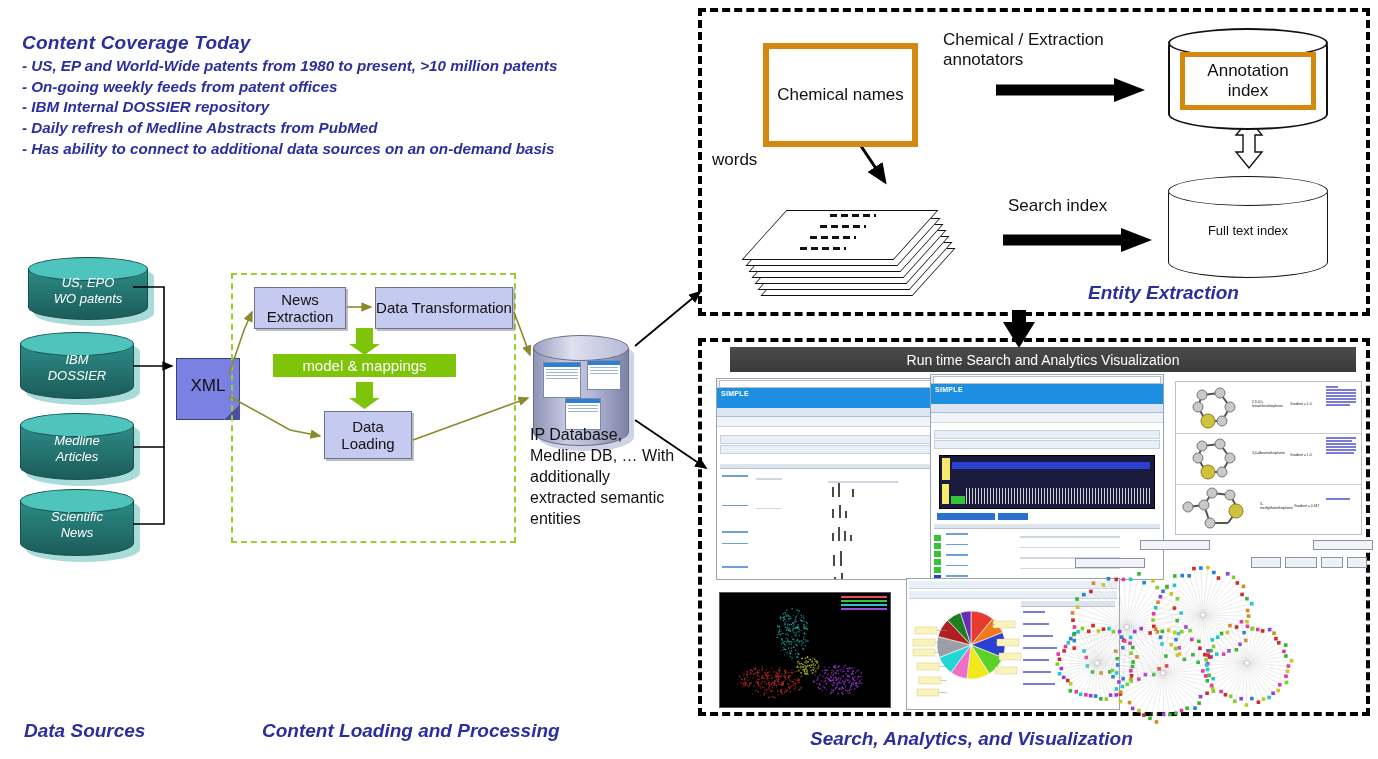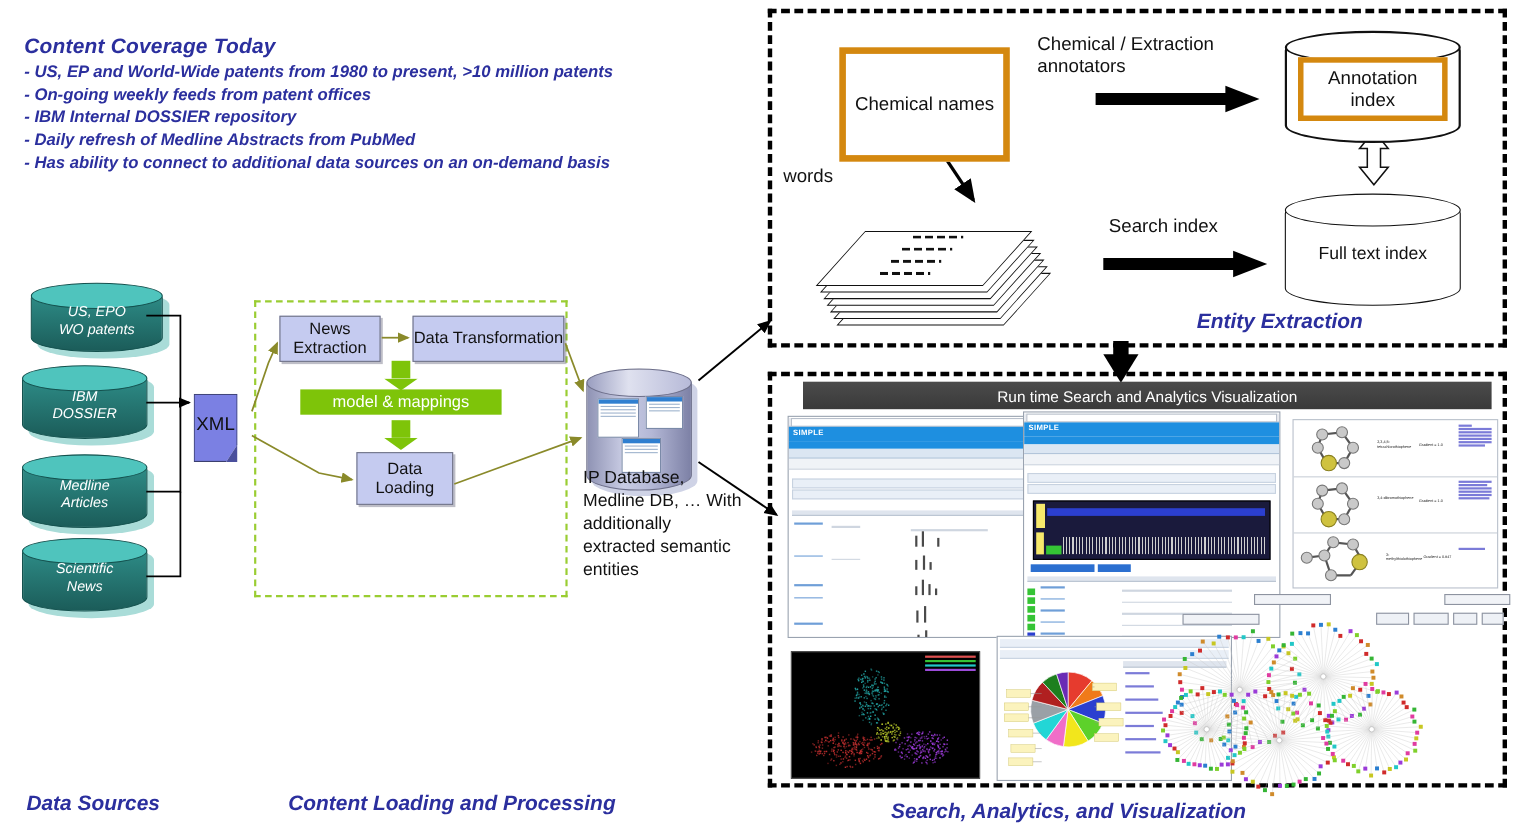--- a/index.html
+++ b/index.html
@@ -24,21 +24,21 @@
       background:#a9dcd8;border-radius:50%/13px;}
   .cyl .body{position:absolute;left:0;top:0;width:100%;height:100%;
       background:linear-gradient(180deg,#1f6f6b 0%,#2d8a85 18%,#1b5c59 100%);
       border-radius:50%/13px;border:1px solid #14514e;box-sizing:border-box;}
   .cyl .top{position:absolute;left:0;top:-1px;width:100%;height:24px;
       background:#4fc4bd;border:1px solid #14514e;border-radius:50%;box-sizing:border-box;}
   .cyl .lbl{position:absolute;left:0;right:0;top:50%;transform:translateY(-44%);
       text-align:center;color:#ffffff;font-style:italic;font-size:13px;line-height:1.2;}
 
   
-  #xmlbox{left:176px;top:358px;width:40px;height:62px;}
+  #xmlbox{left:176px;top:358px;width:64px;height:62px;}
   #xmlbox .sheet{position:absolute;inset:0;background:#7b80e3;border:1.5px solid #3b3f6e;
       box-sizing:border-box;
       clip-path:polygon(0 0,100% 0,100% 74%,74% 100%,0 100%);}
   #xmlbox .fold{position:absolute;right:0;bottom:0;width:26%;height:26%;
       background:#4a4f9c;clip-path:polygon(100% 0,100% 100%,0 100%);}
   #xmlbox .t{position:absolute;inset:0;display:flex;align-items:center;justify-content:center;
       font-size:17px;color:#101010;padding-bottom:6px;box-sizing:border-box;}
 
   
   #procbox{left:231px;top:273px;width:285px;height:270px;
@@ -84,21 +84,21 @@
         font-size:17px;color:#111;line-height:1.2;}
 
   
   .wcyl{position:absolute;}
   .wcyl .b{position:absolute;inset:0;background:#fff;border:2px solid #111;box-sizing:border-box;border-radius:50%/16px;}
   .wcyl .t{position:absolute;left:0;top:-2px;width:100%;height:30px;background:#fff;
       border:2px solid #111;box-sizing:border-box;border-radius:50%;}
   .wcyl.thin .b{border-width:1.3px;}
   .wcyl.thin .t{border-width:1.3px;}
   .wcyl .lb{position:absolute;left:0;right:0;top:52%;transform:translateY(-44%);text-align:center;
-      font-size:16px;color:#111;line-height:1.2;}
+      font-size:13px;color:#111;line-height:1.2;}
 
   
   #papers{position:absolute;left:738px;top:190px;width:186px;height:110px;}
   .sheetp{position:absolute;width:150px;height:46px;border:1px solid #111;background:#fff;
      transform:skewX(-42deg);}
 
   .blk{position:absolute;font-size:17px;color:#111;line-height:1.2;}
 
   
   .ss{position:absolute;background:#fff;border:1px solid #9aa3b0;overflow:hidden;}

